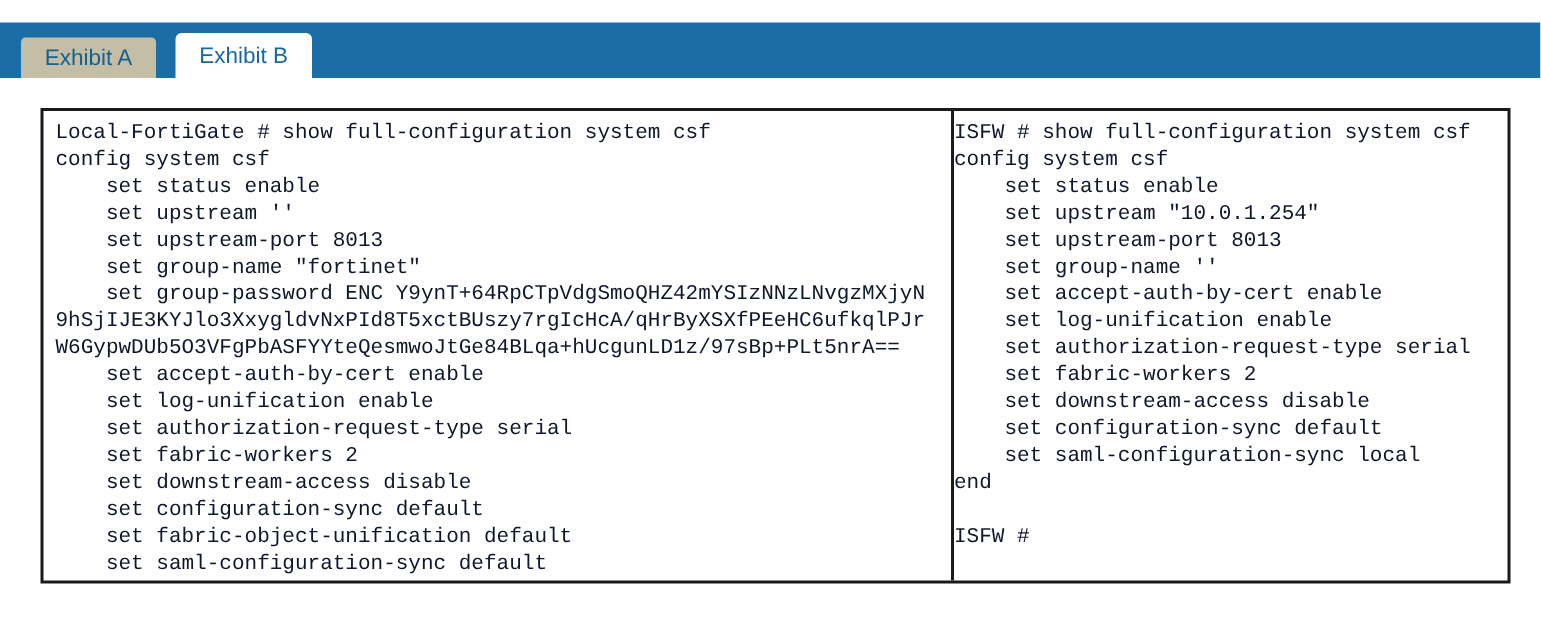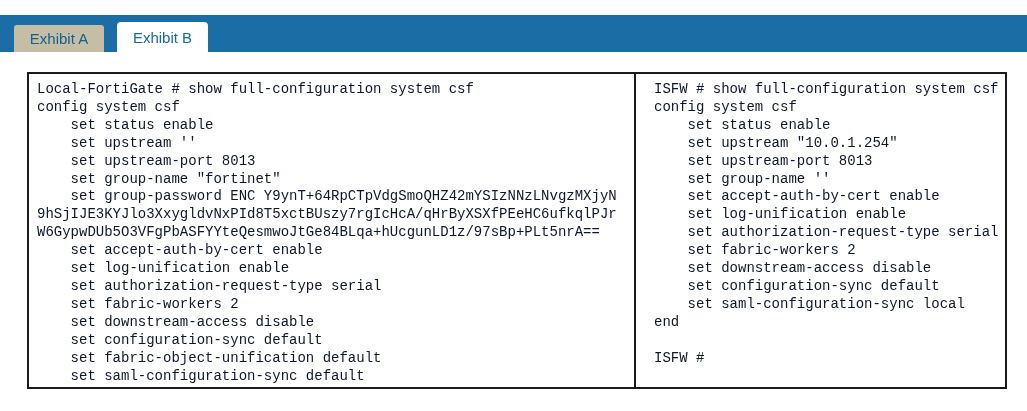--- a/index.html
+++ b/index.html
@@ -81,21 +81,21 @@
     box-sizing: border-box;
   }
   .cli.left {
     left: 0;
     width: 607px;
     border-right: 2px solid #1a1a1a;
   }
   .cli.right {
     left: 607px;
     right: 0;
-    padding-left: 18px;
+    padding-left: 0;
   }
 </style>
 </head>
 <body>
 
 <div class="page">
 
   <div class="tabbar">
     <div class="tab inactive">
       <span>Exhibit A</span>

